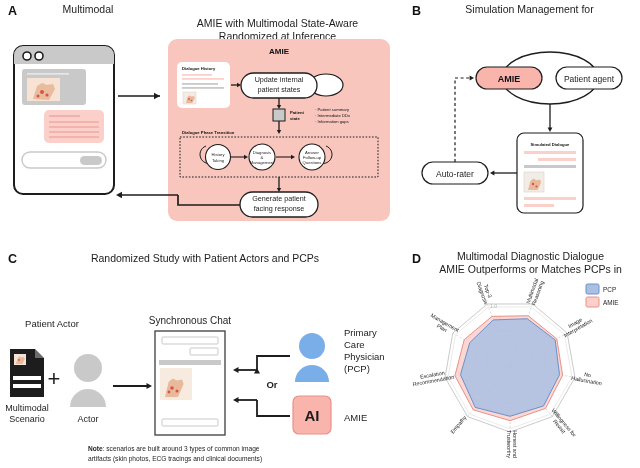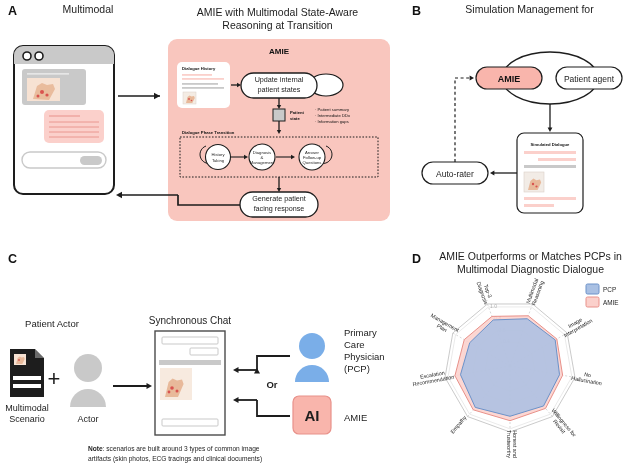--- a/index.html
+++ b/index.html
@@ -16,23 +16,23 @@
   .fig-text{font-family:"Liberation Sans","DejaVu Sans",sans-serif;}
 </style>
 </head>
 <body>
 
 <div class="panel" style="left:0;top:0;width:400px;height:236px;">
   <div class="plabel" style="position:absolute;left:8px;top:4px;">A</div>
   <div class="ptitle" style="position:absolute;left:28px;top:3px;width:120px;">
     <div>Multimodal</div>
   </div>
-  <div class="ptitle" style="position:absolute;left:160px;top:6px;width:235px;">
+  <div class="ptitle" style="position:absolute;left:160px;top:17px;width:235px;">
     <div>AMIE with Multimodal State-Aware</div>
-    <div>Reasoning at Transition</div>
+    <div>Randomized at Inference</div>
   </div>
 
   <svg width="400" height="200" viewBox="0 0 400 200" style="position:absolute;left:0;top:34px;">
 
     <rect x="168" y="5" width="222" height="182" rx="9" fill="#f9c6be"></rect>
     <text class="fig-text" x="279" y="20" font-size="8" font-weight="bold" text-anchor="middle" fill="#111">AMIE</text>
 
     <g>
       <rect x="14" y="12" width="100" height="148" rx="9" fill="#ffffff" stroke="#1d1d1d" stroke-width="2"></rect>
       <path d="M14 21 a9 9 0 0 1 9 -9 h82 a9 9 0 0 1 9 9 v9 h-100 z" fill="#c9c9c9"></path>
@@ -172,20 +172,21 @@
     <text class="fig-text" x="55" y="142.5" font-size="8.5" text-anchor="middle" fill="#1d1d1d">Auto-rater</text>
     <path d="M117 139 H94" stroke="#1d1d1d" stroke-width="1.3" fill="none"></path>
     <path d="M90 139 l4.4 -2.4 v4.8 z" fill="#1d1d1d"></path>
     <path d="M55 128 V44 H70" stroke="#1d1d1d" stroke-width="1.2" fill="none" stroke-dasharray="3 2.6"></path>
     <path d="M74 44 l-4.4 -2.4 v4.8 z" fill="#1d1d1d"></path>
   </svg>
 </div>
 
 <div class="panel" style="left:0;top:236px;width:400px;height:232px;">
   <div class="plabel" style="position:absolute;left:8px;top:16px;">C</div>
+  <div class="ptitle" style="position:absolute;left:55px;top:16px;width:300px;">Randomized Study with Patient Actors and PCPs</div>
 
   <svg width="400" height="185" viewBox="0 0 400 185" style="position:absolute;left:0;top:42px;">
     <text class="fig-text" x="52" y="49" font-size="9.5" text-anchor="middle" fill="#1d1d1d">Patient Actor</text>
 
     <g>
       <path d="M10 71 h25 l9 9 v39 h-34 z" fill="#1d1d1d"></path>
       <path d="M35 71 l9 9 h-9 z" fill="#ffffff" opacity="0.35"></path>
       <rect x="14" y="76" width="12" height="11" fill="#f7e2d3"></rect>
       <path d="M16 86 l1.6 -6 l2 -1.4 l2 1 l2.4 -0.5 l0.7 2 l-2.4 5 z" fill="#e8b99a"></path>
       <circle cx="19" cy="82" r="0.9" fill="#d9534f"></circle>
@@ -247,22 +248,22 @@
     <text class="fig-text" x="88" y="173" font-size="6.6" fill="#1d1d1d">
       <tspan font-weight="bold">Note</tspan><tspan>: scenarios are built around 3 types of common image</tspan>
     </text>
     <text class="fig-text" x="88" y="183" font-size="6.6" fill="#1d1d1d">artifacts (skin photos, ECG tracings and  clinical documents)</text>
   </svg>
 </div>
 
 <div class="panel" style="left:400px;top:236px;width:240px;height:232px;">
   <div class="plabel" style="position:absolute;left:12px;top:16px;">D</div>
   <div class="ptitle" style="position:absolute;left:28px;top:14px;width:205px;">
+    <div>Multimodal Diagnostic Dialogue</div>
     <div>AMIE Outperforms or Matches PCPs in</div>
-    <div>Multimodal Diagnostic Dialogue</div>
   </div>
   <svg id="radar" width="240" height="190" viewBox="0 0 240 190" style="position:absolute;left:0;top:42px;">
       <polygon points="87.42667054050587,25.980287028130043 132.57332945949415,25.98028702813005 167.15767664977295,55 174.99731169880573,99.46077972601739 152.4239822393116,138.55893324585253 110,154 67.57601776068842,138.5589332458526 45.00268830119427,99.46077972601742 52.84232335022704,55.00000000000002" fill="none" stroke="#bdbdbd" stroke-width="0.8"></polygon>
       <line x1="110" y1="88" x2="87.42667054050587" y2="25.980287028130043" stroke="#bdbdbd" stroke-width="0.6" stroke-dasharray="2 2"></line>
       <line x1="110" y1="88" x2="132.57332945949415" y2="25.98028702813005" stroke="#bdbdbd" stroke-width="0.6" stroke-dasharray="2 2"></line>
       <line x1="110" y1="88" x2="167.15767664977295" y2="55" stroke="#bdbdbd" stroke-width="0.6" stroke-dasharray="2 2"></line>
       <line x1="110" y1="88" x2="174.99731169880573" y2="99.46077972601739" stroke="#bdbdbd" stroke-width="0.6" stroke-dasharray="2 2"></line>
       <line x1="110" y1="88" x2="152.4239822393116" y2="138.55893324585253" stroke="#bdbdbd" stroke-width="0.6" stroke-dasharray="2 2"></line>
       <line x1="110" y1="88" x2="110" y2="154" stroke="#bdbdbd" stroke-width="0.6" stroke-dasharray="2 2"></line>
       <line x1="110" y1="88" x2="67.57601776068842" y2="138.5589332458526" stroke="#bdbdbd" stroke-width="0.6" stroke-dasharray="2 2"></line>

